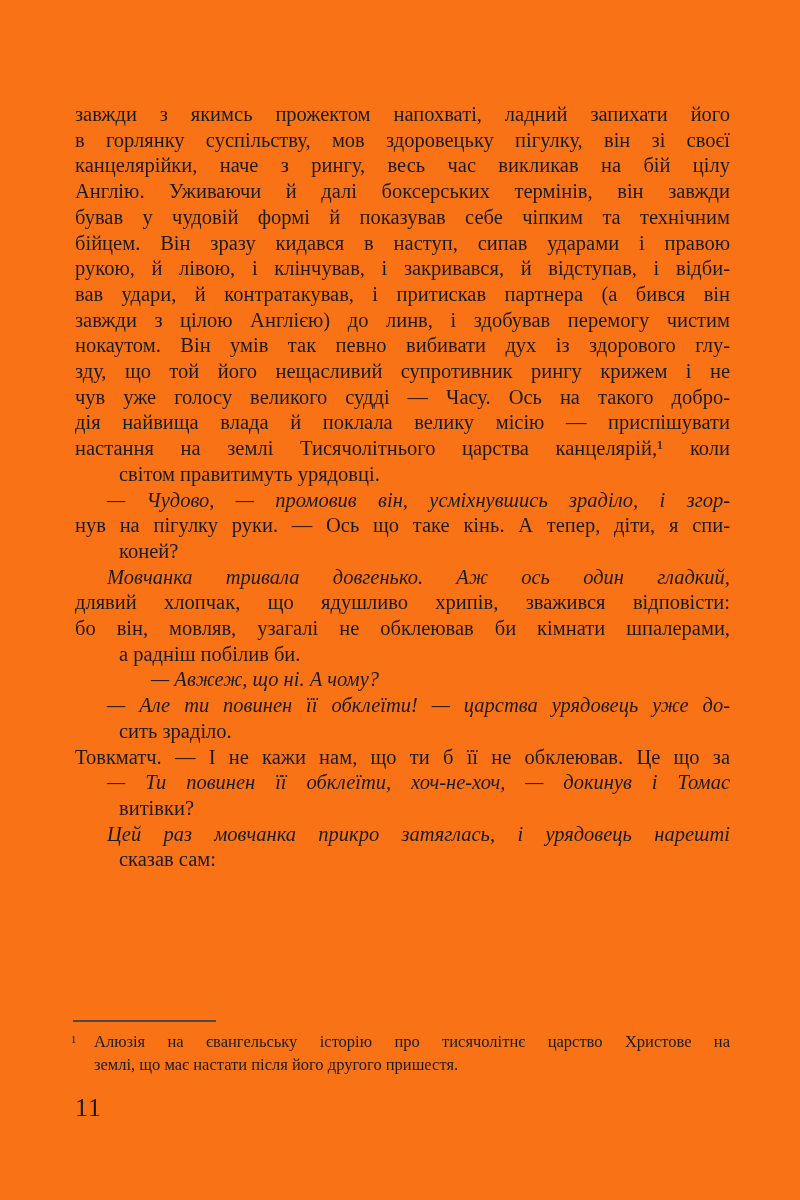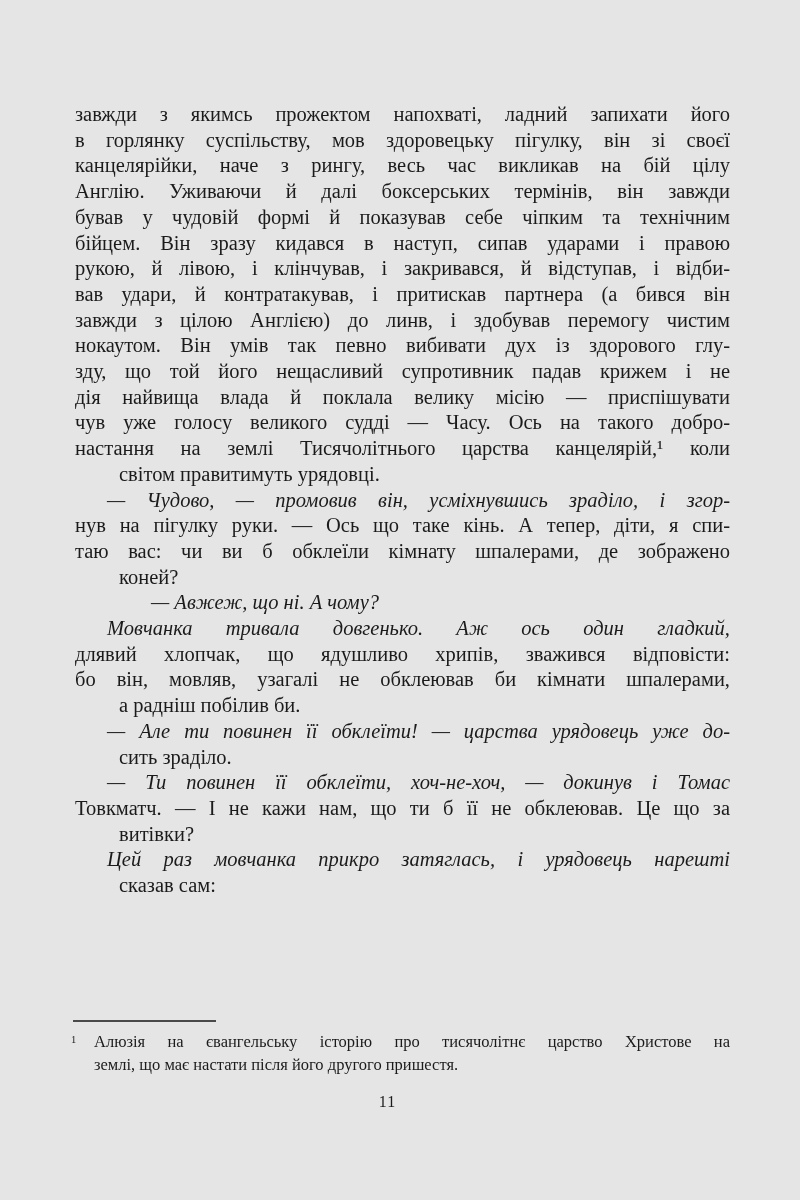--- a/index.html
+++ b/index.html
@@ -4,21 +4,21 @@
 <style>
   html, body {
     margin: 0;
     padding: 0;
     background: #ffffff;
   }
   .page {
     position: relative;
     width: 800px;
     height: 1200px;
-    background: #e5e5e5;
+    background: #f97316;
     overflow: hidden;
     font-family: "Liberation Serif", serif;
     color: #1b1b1b;
   }
   .text-block {
     position: absolute;
     left: 75px;
     top: 102px;
     width: 655px;
     font-size: 20.5px;
@@ -58,69 +58,67 @@
     text-align: justify;
     text-align-last: justify;
   }
   .fn-line.last { text-align-last: left; font-family: Liberation Serif, serif; }
 
   .page-number {
     position: absolute;
     left: 75px;
     top: 1093px;
     width: 625px;
-    text-align: center;
-    font-size: 16px;
+    font-size: 26px;
     letter-spacing: 1px;
   }
 </style>
 </head>
 <body>
 
 <div class="page">
   <div class="text-block" id="text-block">
       <div class="para">
         <div class="line">завжди з якимсь прожектом напохваті, ладний запихати його</div>
         <div class="line">в горлянку суспільству, мов здоровецьку пігулку, він зі своєї</div>
         <div class="line">канцелярійки, наче з рингу, весь час викликав на бій цілу</div>
         <div class="line">Англію. Уживаючи й далі боксерських термінів, він завжди</div>
         <div class="line">бував у чудовій формі й показував себе чіпким та технічним</div>
         <div class="line">бійцем. Він зразу кидався в наступ, сипав ударами і правою</div>
         <div class="line">рукою, й лівою, і клінчував, і закривався, й відступав, і відби-</div>
         <div class="line">вав удари, й контратакував, і притискав партнера (а бився він</div>
         <div class="line">завжди з цілою Англією) до линв, і здобував перемогу чистим</div>
         <div class="line">нокаутом. Він умів так певно вибивати дух із здорового глу-</div>
-        <div class="line">зду, що той його нещасливий супротивник падав крижем і не</div>
+        <div class="line">зду, що той його нещасливий супротивник рингу крижем і не</div>
+        <div class="line">чув уже голосу великого судді — Часу. Ось на такого добро-</div>
         <div class="line">дія найвища влада й поклала велику місію — приспішувати</div>
-        <div class="line">чув уже голосу великого судді — Часу. Ось на такого добро-</div>
         <div class="line">настання на землі Тисячолітнього царства канцелярій,¹ коли</div>
         <div class="line last">світом правитимуть урядовці.</div>
       </div>
       <div class="para">
         <div class="line ind">— Чудово, — промовив він, усміхнувшись зраділо, і згор-</div>
         <div class="line">нув на пігулку руки. — Ось що таке кінь. А тепер, діти, я спи-</div>
-        <div class="line">таю вас: чи ви б обклеїли кімнату шпалерами, де зображено</div>
         <div class="line last">коней?</div>
-      </div>
-      <div class="para">
-        <div class="line last ind">— Авжеж, що ні. А чому?</div>
       </div>
       <div class="para">
         <div class="line ind">Мовчанка тривала довгенько. Аж ось один гладкий,</div>
         <div class="line">длявий хлопчак, що ядушливо хрипів, зважився відповісти:</div>
         <div class="line">бо він, мовляв, узагалі не обклеював би кімнати шпалерами,</div>
         <div class="line last">а радніш побілив би.</div>
       </div>
       <div class="para">
+        <div class="line last ind">— Авжеж, що ні. А чому?</div>
+      </div>
+      <div class="para">
         <div class="line ind">— Але ти повинен її обклеїти! — царства урядовець уже до-</div>
         <div class="line last">сить зраділо.</div>
       </div>
       <div class="para">
+        <div class="line">Товкматч. — І не кажи нам, що ти б її не обклеював. Це що за</div>
         <div class="line ind">— Ти повинен її обклеїти, хоч-не-хоч, — докинув і Томас</div>
-        <div class="line">Товкматч. — І не кажи нам, що ти б її не обклеював. Це що за</div>
         <div class="line last">витівки?</div>
       </div>
       <div class="para">
         <div class="line ind">Цей раз мовчанка прикро затяглась, і урядовець нарешті</div>
         <div class="line last">сказав сам:</div>
       </div>
     </div>
 
   <div class="footnote-rule"></div>
 

